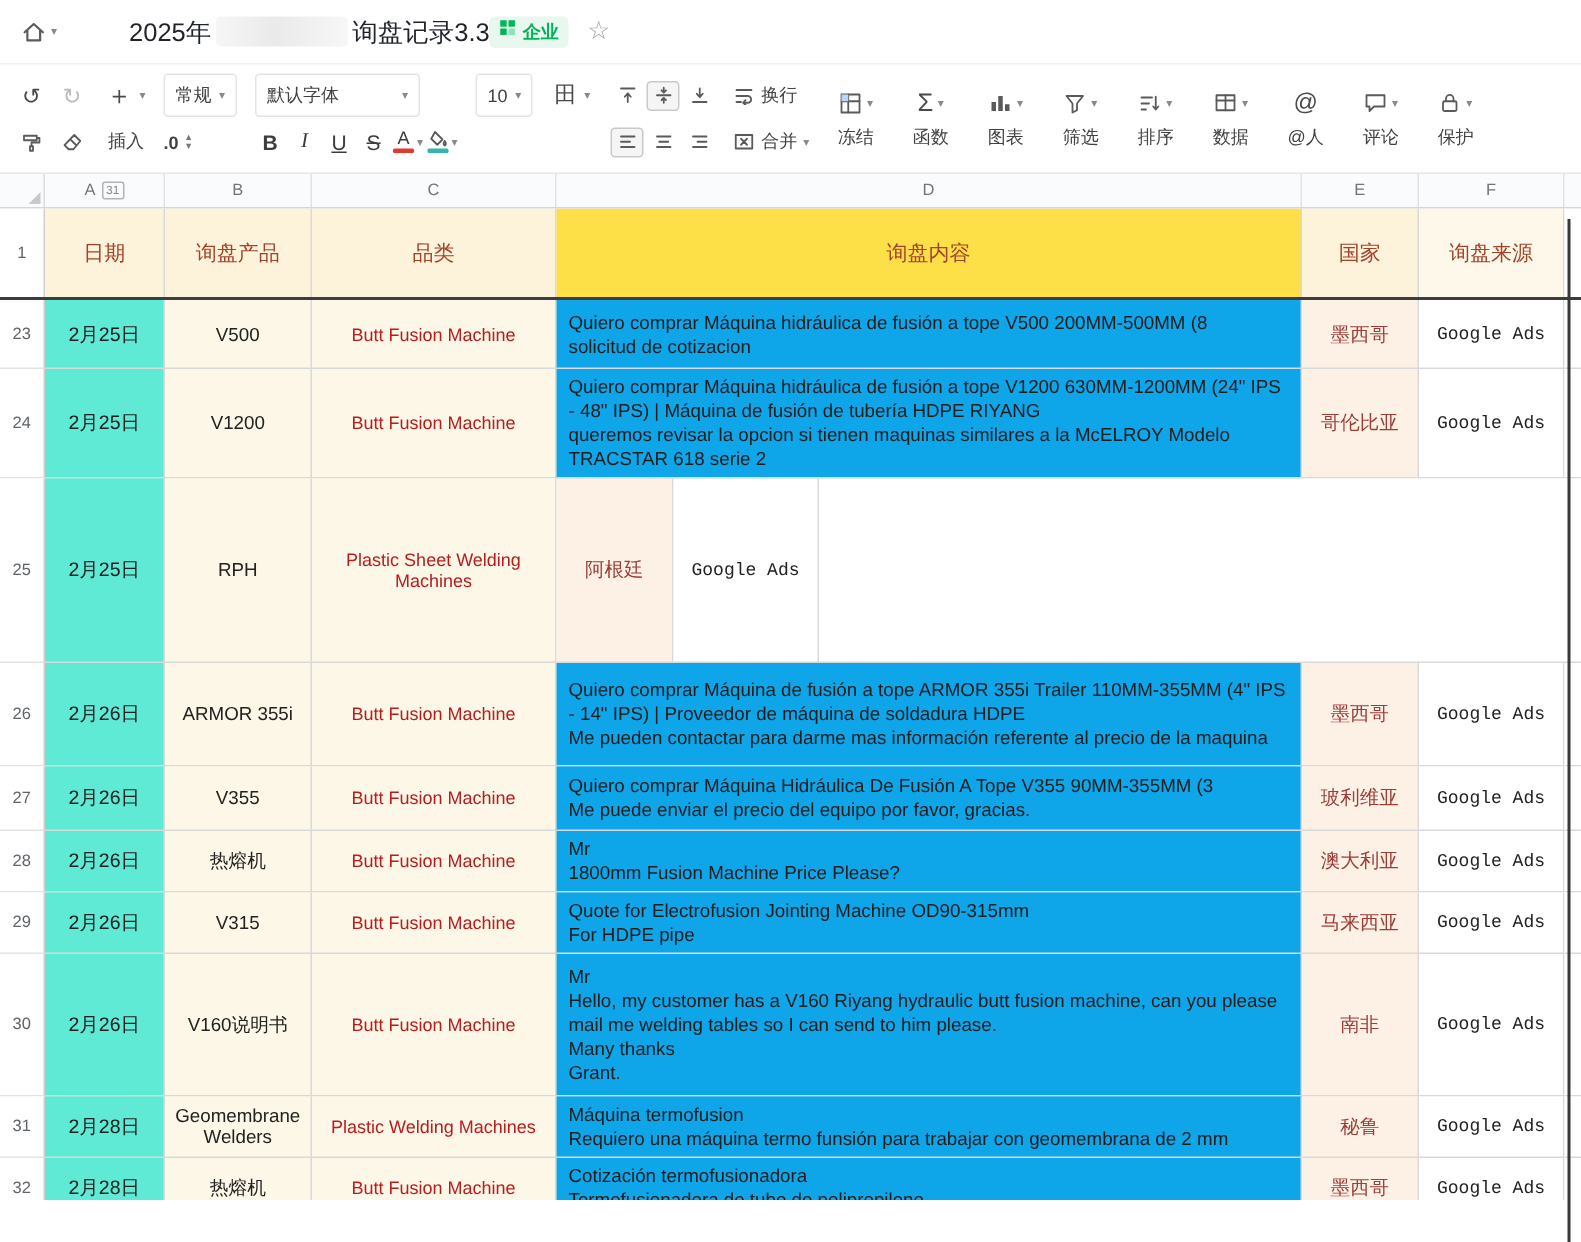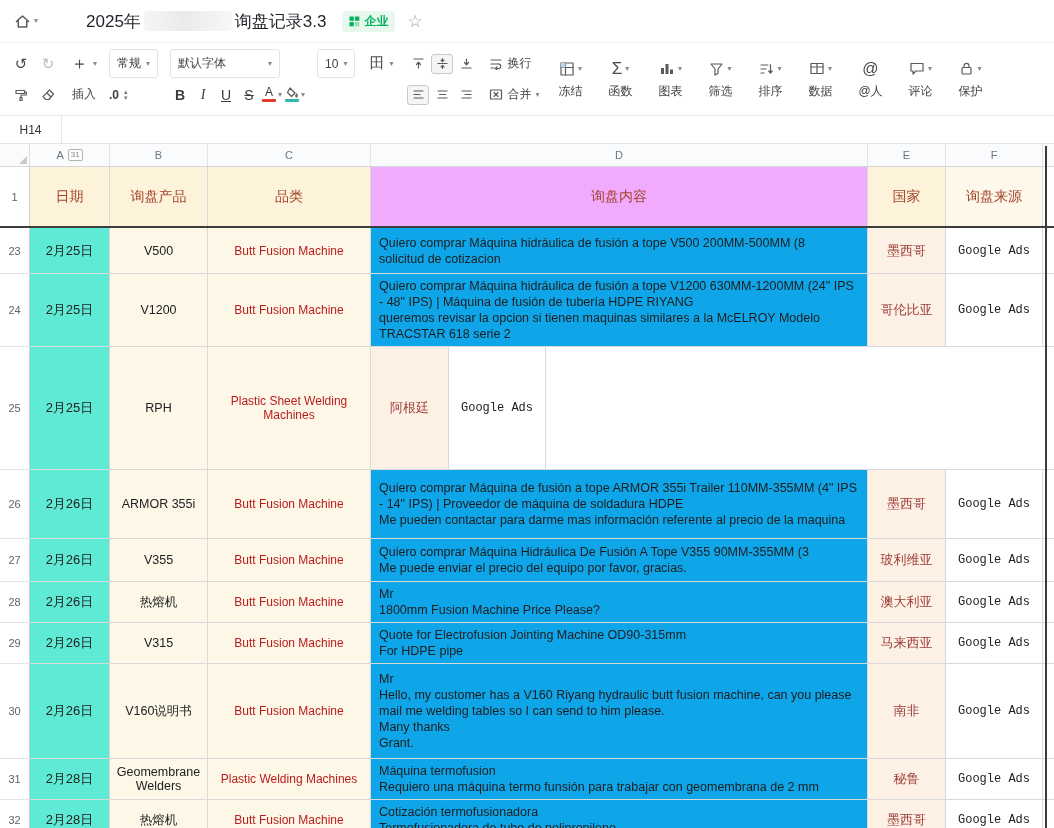--- a/index.html
+++ b/index.html
@@ -8,22 +8,22 @@
   svg{display:block}
   .svgic{stroke:#5a5a5a;fill:none;stroke-width:1.2;stroke-linecap:round;stroke-linejoin:round}
   .caret{font-size:8px;color:#8a8a8a;line-height:1}
 
   
   .titlebar{height:42px;display:flex;align-items:center;padding:0 14px}
   .home{display:flex;align-items:center;gap:3px;cursor:pointer}
   .title-wrap{margin-left:48px;font-size:17px;color:#1f2329;display:flex;align-items:center;gap:3px;font-weight:500}
   .redact{display:inline-block;width:88px;height:20px;border-radius:3px;
     background:linear-gradient(90deg,#f6f6f6,#eaeaea 45%,#f7f7f7)}
-  .badge{display:flex;align-items:center;gap:4px;background:#e9f8ef;color:#00b45a;font-size:12px;
-    padding:2px 7px;border-radius:4px;margin-left:16px;font-weight:bold}
+  .badge{display:flex;align-items:flex-start;gap:4px;background:#e9f8ef;color:#00b45a;font-size:12px;
+    padding:2px 7px;border-radius:4px;margin-left:0;font-weight:bold}
   .star{font-size:17px;color:#9aa0a6;margin-left:12px;cursor:pointer}
 
   
   .toolbar{height:74px;border-top:1px solid #f1f1f1;border-bottom:1px solid #e6e6e6;
     display:flex;align-items:center;padding:4px 10px;gap:12px;overflow:hidden;white-space:nowrap}
   .stack{display:flex;flex-direction:column;gap:3px;justify-content:center;align-items:flex-start}
   .trow{display:flex;align-items:center;gap:5px;height:28px}
   .tbtn{display:flex;align-items:center;justify-content:center;min-width:22px;height:24px;
     border-radius:3px;color:#4a4a4a;font-size:15px;cursor:pointer}
   .tbtn.dim{color:#bcbcbc}
@@ -74,21 +74,21 @@
   .cC{width:163px;background:#fdf7e8;font-size:12px;color:#b91c1c}
   .cD{width:497px;background:#0ea5e9;justify-content:flex-end;padding:4px 8px}
   .cD .ct{white-space:pre-wrap;font-size:12.5px;line-height:16px;text-align:left;color:#1e1e1e;width:100%}
   .cE{width:78px;background:#fdf1e6;font-size:13px;color:#9c3d38;font-weight:500}
   .cF{width:97px;background:#fff;font-family:"Liberation Mono","DejaVu Sans Mono",monospace;font-size:12px;color:#222}
   .spill{flex:1;background:#fff;border-right:none}
   .header-row{height:61px;border-bottom:2px solid #3d3d3d}
   .header-row .cell{font-size:14px;font-weight:normal;color:#a3432b;border-bottom:none}
   .header-row .gutter{border-bottom:none}
   .header-row .cA,.header-row .cB,.header-row .cC,.header-row .cE{background:#fcf3da}
-  .header-row .cD{background:#f0abfc;justify-content:center;padding:3px 6px}
+  .header-row .cD{background:#fde047;justify-content:center;padding:3px 6px}
   .header-row .cD .ct{white-space:normal;text-align:center;font-size:14px;color:#a3432b;line-height:normal}
   .header-row .cF{background:#fdf8ea;font-family:"Liberation Sans","DejaVu Sans",sans-serif}
   .vline{position:absolute;left:1045px;top:146px;width:2px;height:682px;background:#3a3a3c}
 </style>
 </head>
 <body>
 
 <div class="app">
 
   <header class="titlebar">
@@ -356,24 +356,20 @@
           <rect x="3" y="6.5" width="9" height="6.5" rx="1"></rect>
             <path d="M5 6.5 V4.8 a2.5 2.5 0 0 1 5 0 V6.5"></path>
         </svg>
         <span class="caret">▾</span>
       </span>
       <span class="lbl">保护</span>
     </div>
 
   </div>
 
-  <div class="formulabar">
-    <div class="namebox">H14</div>
-    <div class="fx-input"></div>
-  </div>
 
   <div class="colheaders">
     <div class="corner">
         <div class="tri"></div>
       </div>
     <div id="colhdrs" style="display:flex">
         <div class="colhdr" style="width: 80px;">
           <span>A</span>
           <span class="calbadge">31</span>
         </div>

